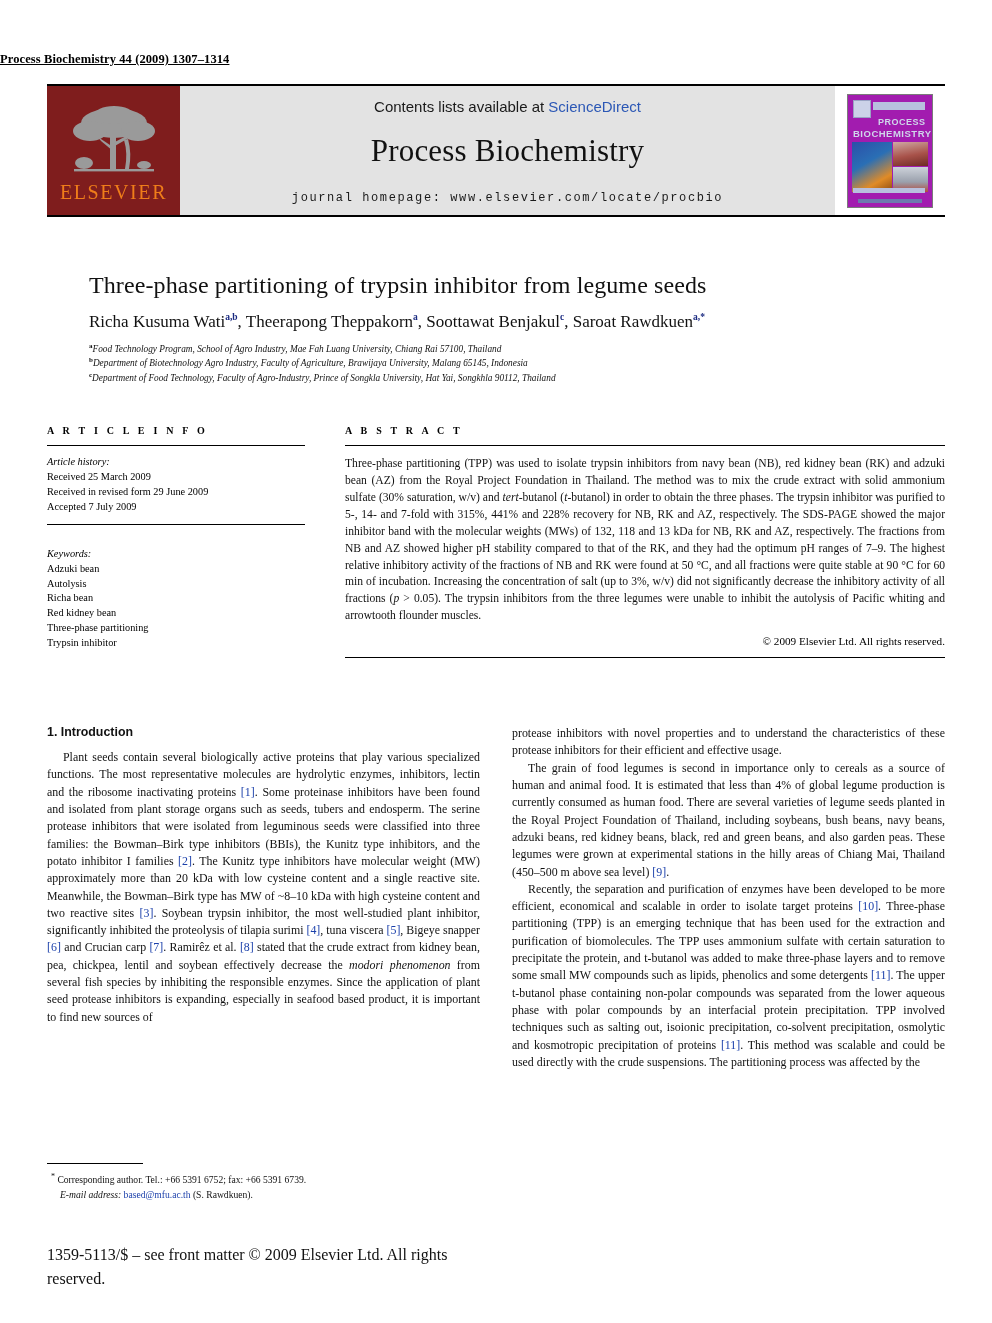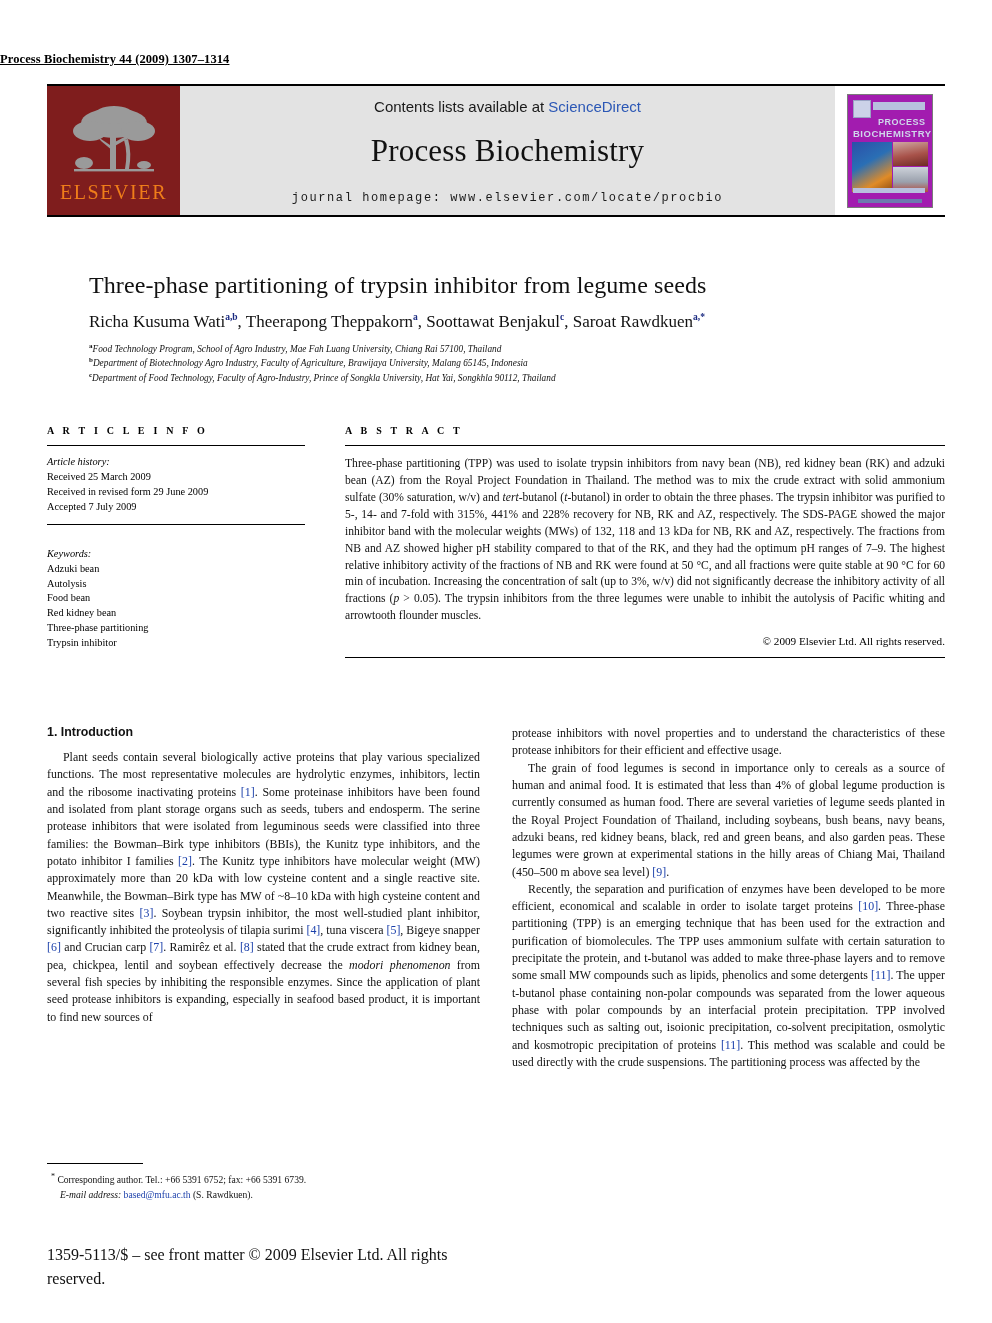--- a/index.html
+++ b/index.html
@@ -365,21 +365,21 @@
           <div class="lbl">Article history:</div>
           <div>Received 25 March 2009</div>
           <div>Received in revised form 29 June 2009</div>
           <div>Accepted 7 July 2009</div>
         </div>
         <div class="rule rule-thin"></div>
         <div class="kw-block kw">
           <div class="lbl">Keywords:</div>
           <div>Adzuki bean</div>
           <div>Autolysis</div>
-          <div>Food bean</div>
+          <div>Richa bean</div>
           <div>Red kidney bean</div>
           <div>Three-phase partitioning</div>
           <div>Trypsin inhibitor</div>
         </div>
       </div>
 
       <div class="ia-right">
         <div class="ia-head">A B S T R A C T</div>
         <div class="rule"></div>
         <div class="abstract-body">Three-phase partitioning (TPP) was used to isolate trypsin inhibitors from navy bean (NB), red kidney bean (RK) and adzuki bean (AZ) from the Royal Project Foundation in Thailand. The method was to mix the crude extract with solid ammonium sulfate (30% saturation, w/v) and <i>tert</i>-butanol (<i>t</i>-butanol) in order to obtain the three phases. The trypsin inhibitor was purified to 5-, 14- and 7-fold with 315%, 441% and 228% recovery for NB, RK and AZ, respectively. The SDS-PAGE showed the major inhibitor band with the molecular weights (MWs) of 132, 118 and 13 kDa for NB, RK and AZ, respectively. The fractions from NB and AZ showed higher pH stability compared to that of the RK, and they had the optimum pH ranges of 7–9. The highest relative inhibitory activity of the fractions of NB and RK were found at 50 °C, and all fractions were quite stable at 90 °C for 60 min of incubation. Increasing the concentration of salt (up to 3%, w/v) did not significantly decrease the inhibitory activity of all fractions (<i>p</i> &gt; 0.05). The trypsin inhibitors from the three legumes were unable to inhibit the autolysis of Pacific whiting and arrowtooth flounder muscles.</div>

